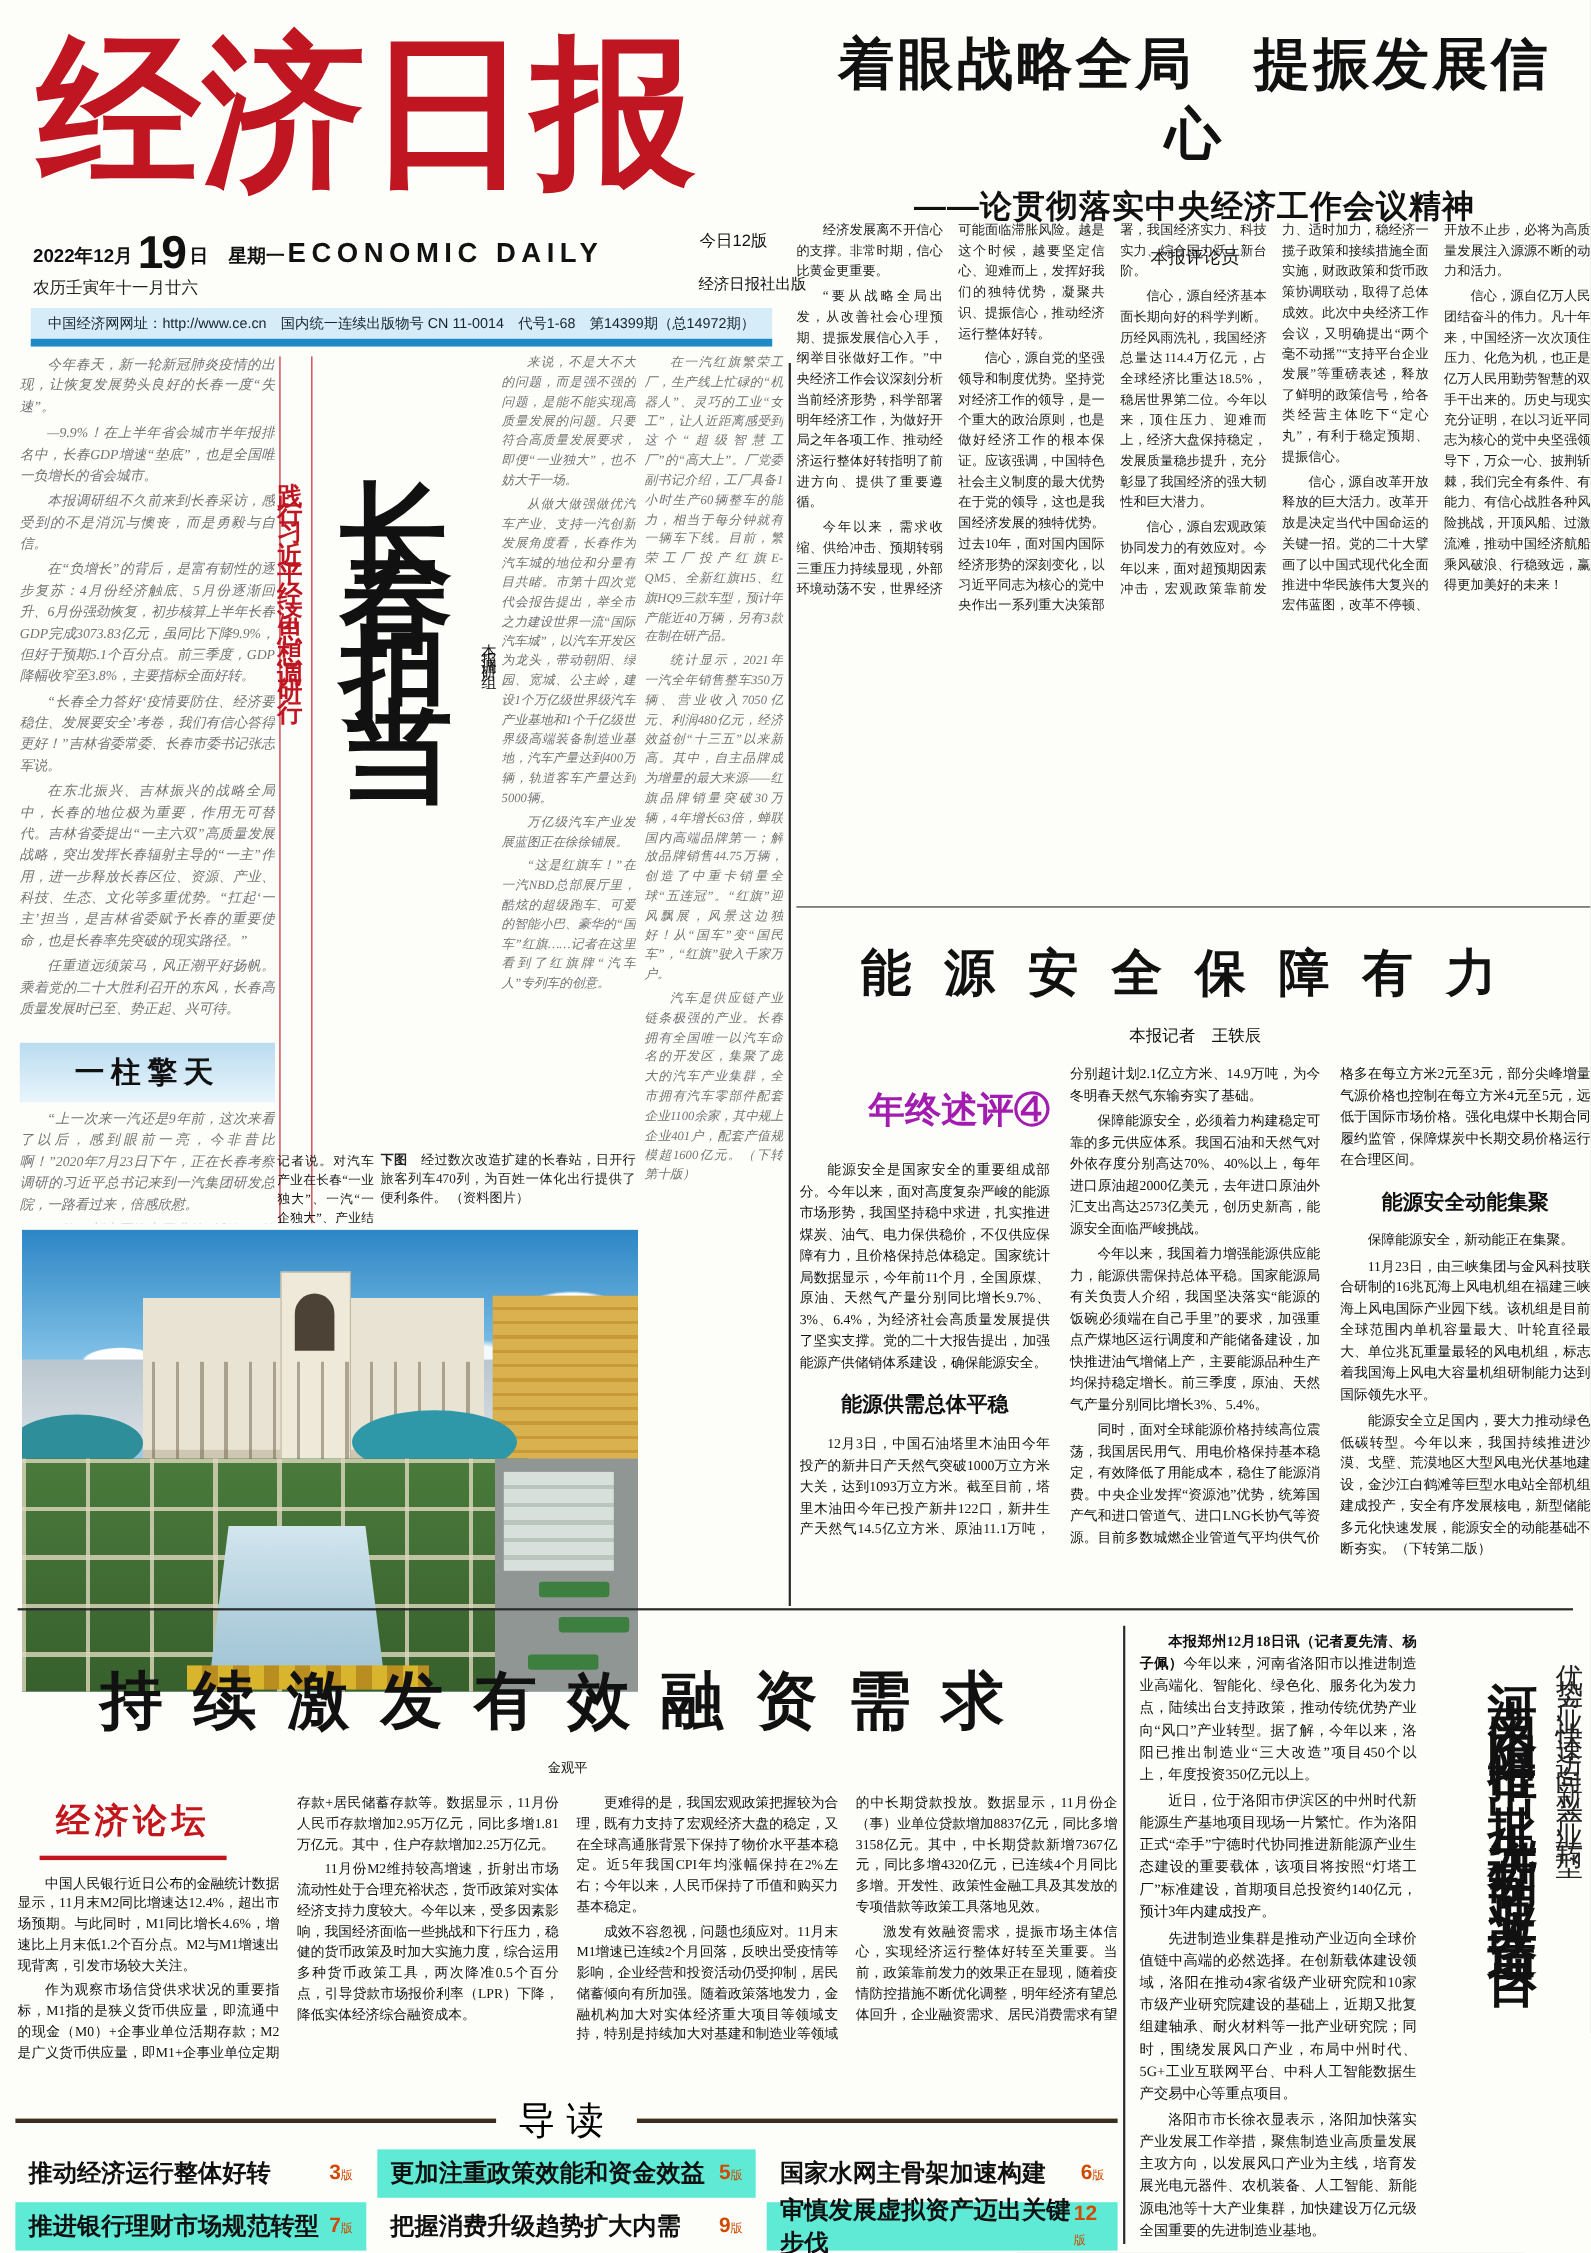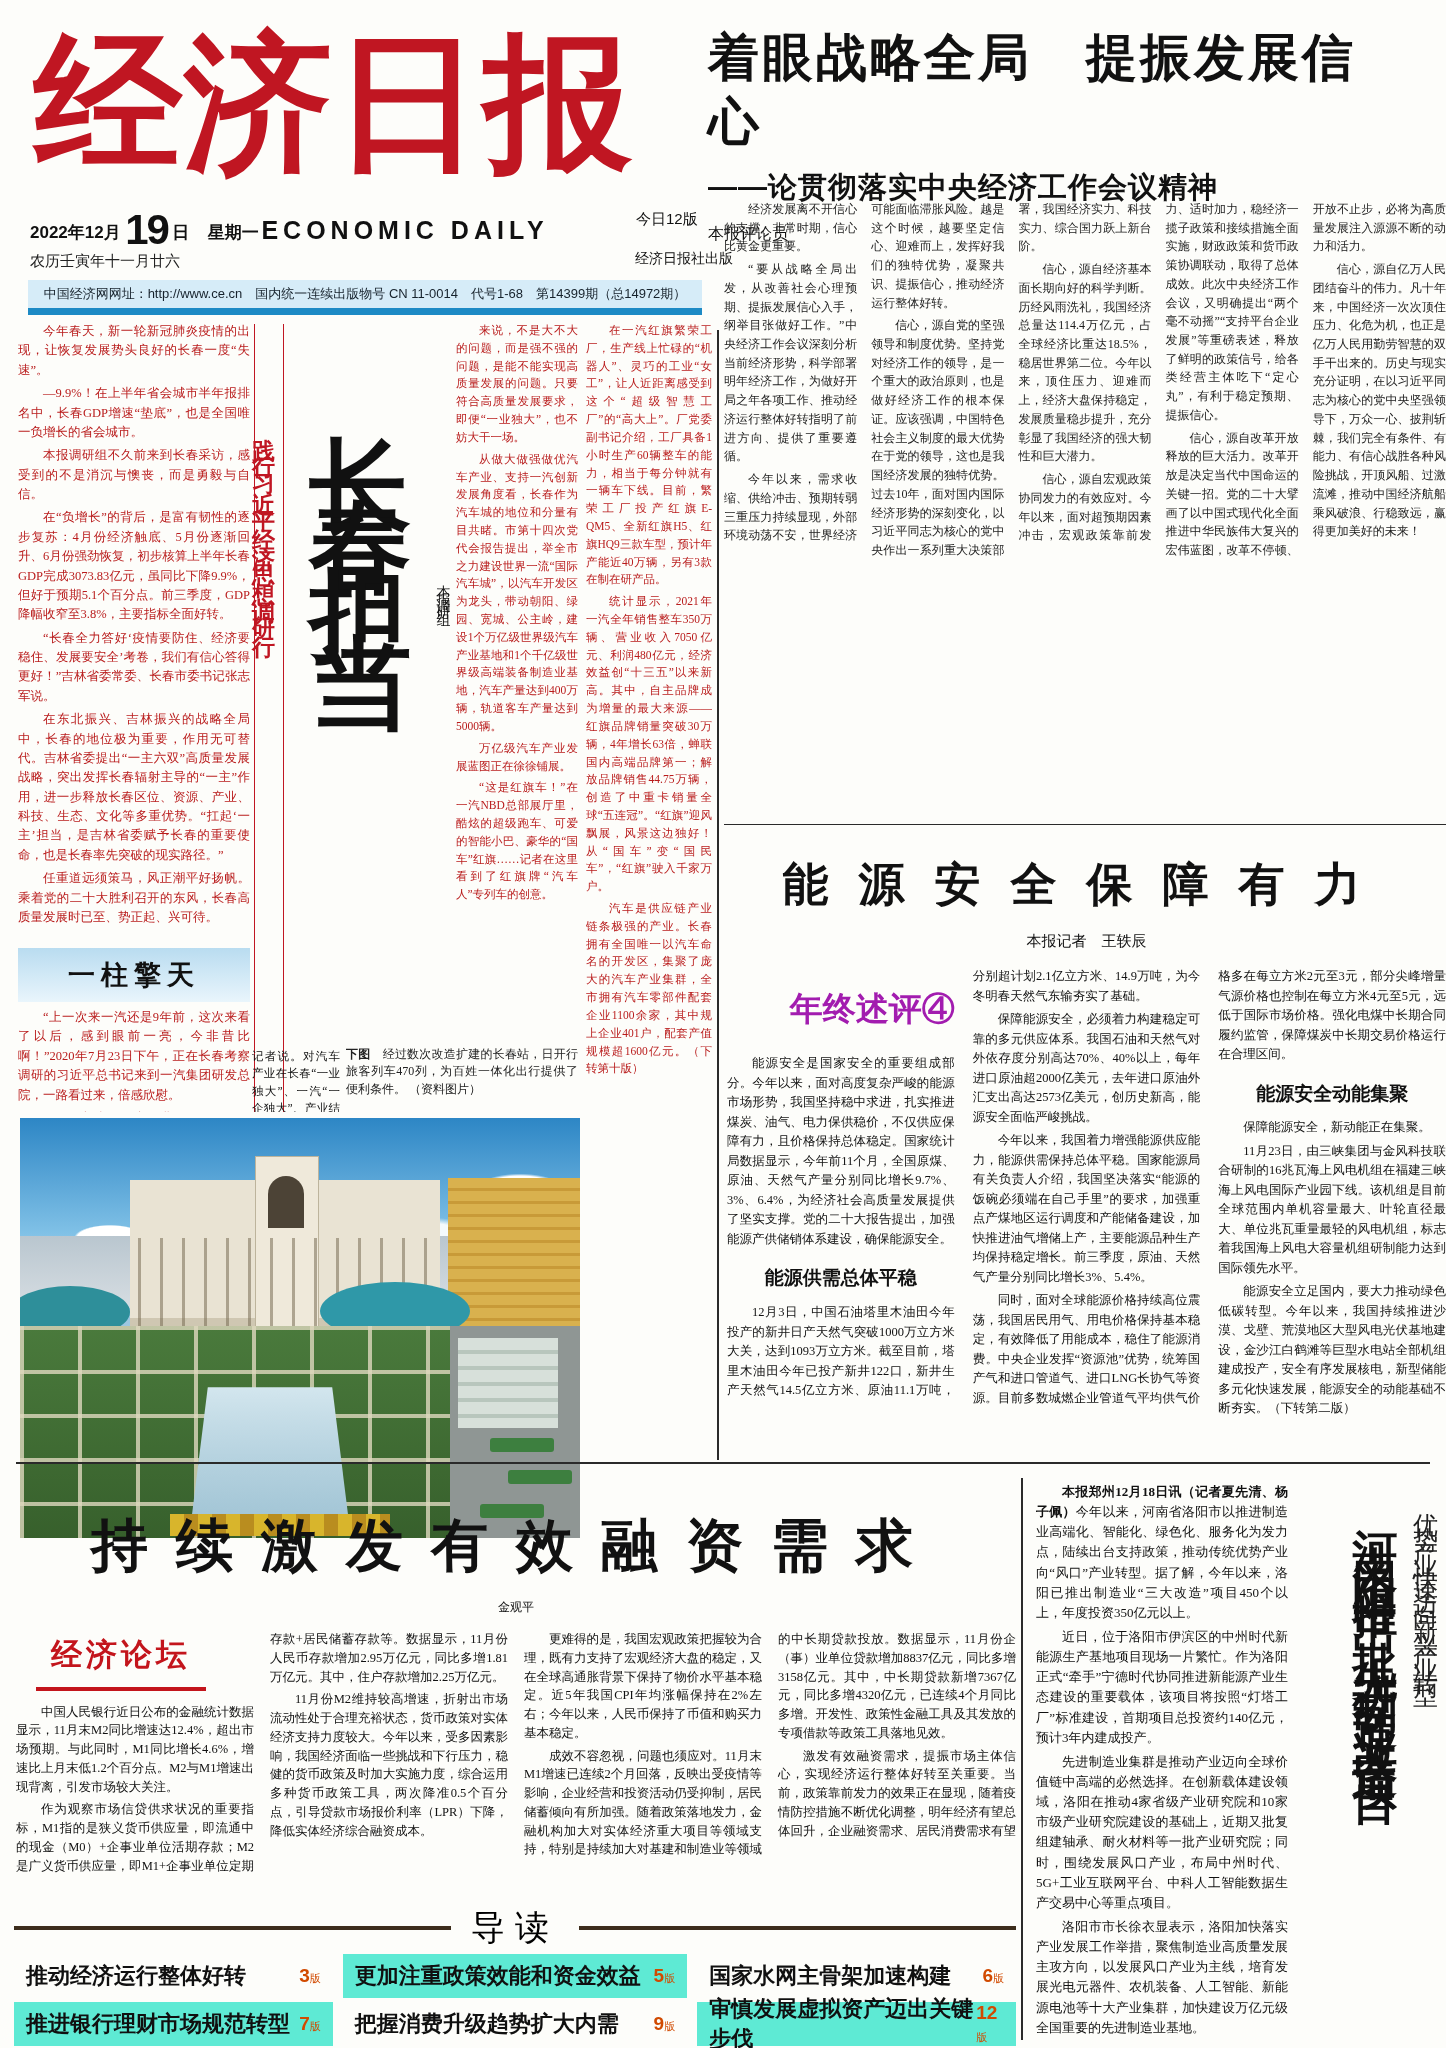--- a/index.html
+++ b/index.html
@@ -22,30 +22,30 @@
   #lunar{left:30px;top:252px;font-size:15px;color:#222;}
   #endaily{left:240px;top:216px;width:330px;text-align:center;font-size:25px;
            letter-spacing:5px;font-family:"Liberation Sans",sans-serif;font-weight:600;}
   #edition{left:636px;top:210px;font-size:15px;font-family:"Liberation Sans",sans-serif;}
   #publisher{left:635px;top:250px;font-size:14px;}
   #pubbar{left:28px;top:280px;width:674px;height:28px;background:#d6ecf8;
           border-bottom:7px solid #1d8ac5;font-size:13px;line-height:28px;
           text-align:center;color:#16222c;font-family:"Liberation Sans",sans-serif;white-space:nowrap;}
 
   
-  #ed-head{left:708px;top:26px;width:692px;text-align:left;font-family:"Liberation Sans",sans-serif;}
+  #ed-head{left:740px;top:26px;width:692px;text-align:center;font-family:"Liberation Sans",sans-serif;}
   #ed-title{font-size:51px;font-weight:bold;letter-spacing:3px;line-height:1.25;}
   #ed-sub{font-size:29px;font-weight:bold;margin-top:14px;letter-spacing:1px;}
   #ed-byline{font-size:16px;margin-top:16px;font-family:"Liberation Serif",serif;font-weight:normal;}
   #ed-body{left:724px;top:200px;width:722px;height:616px;column-count:5;column-gap:14px;
            font-size:12px;line-height:1.56;color:#1c1c1c;}
   #hrule-ed{left:724px;top:824px;width:722px;height:1px;}
 
   
-  .bodytxt{font-size:12.5px;line-height:1.55;color:#b91c1c;}
+  .bodytxt{font-size:12.5px;line-height:1.55;color:#737373;font-style:italic;}
   #f-col1{left:18px;top:322px;width:232px;height:622px;}
   #pillar-hd{left:18px;top:948px;width:232px;height:54px;line-height:54px;text-align:center;
              font-size:27px;font-weight:bold;letter-spacing:6px;font-family:"Liberation Sans",sans-serif;
              background:linear-gradient(#b9dcf0,#e9f5fc);}
   #f-col1b{left:18px;top:1008px;width:232px;height:104px;}
   #f-banner{left:254px;top:324px;width:30px;height:788px;color:#c01622;font-weight:bold;
             font-size:23px;letter-spacing:18px;padding:96px 3px 0 3px;box-sizing:border-box;
             border-left:1px solid #c01622;border-right:1px solid #c01622;
             font-family:"Liberation Sans",sans-serif;}
   #f-title{left:300px;top:352px;width:122px;height:716px;font-size:102px;font-weight:bold;

